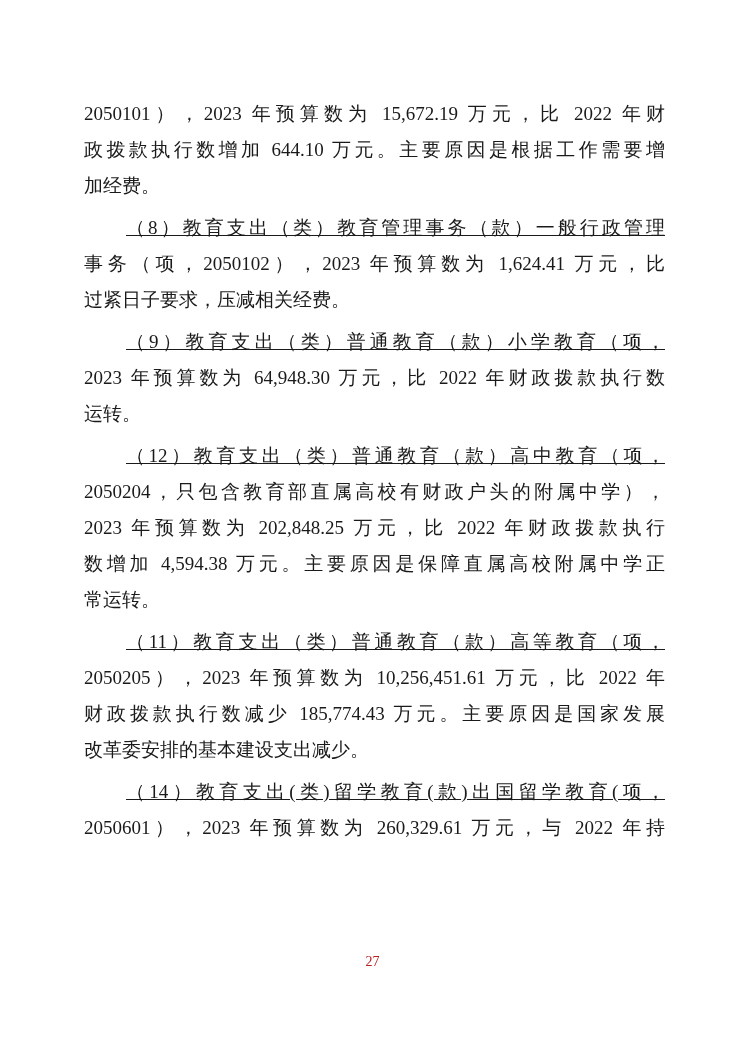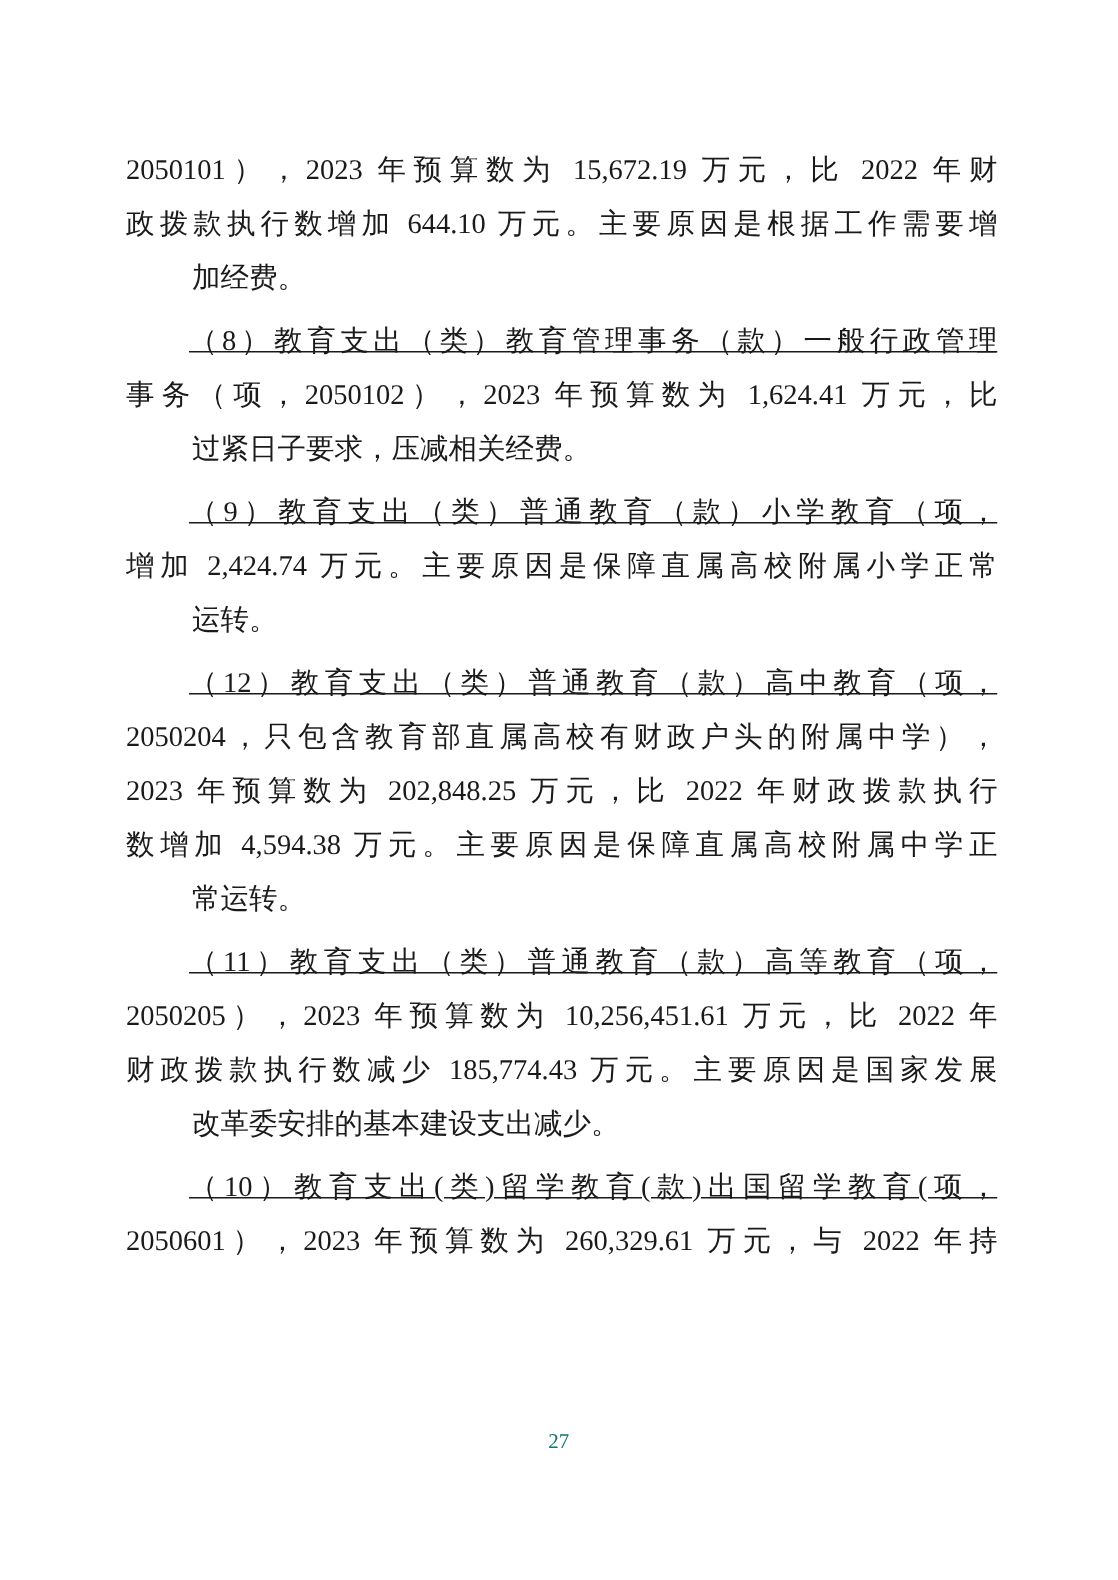--- a/index.html
+++ b/index.html
@@ -36,69 +36,68 @@
     width: 581px;
     text-align: justify;
     text-align-last: justify;
     overflow: hidden;
     white-space: nowrap;
   }
   
   .line.last {
     text-align: center;
     text-align-last: left;
-    margin-left: 44px;
   }
   
   .line.indent {
     text-indent: 42px;
     text-decoration: underline;
   }
   .page-number {
     position: absolute;
     top: 954px;
     left: 0;
     width: 745px;
     text-align: center;
     font-size: 14px;
-    color: #0f766e;
+    color: #b91c1c;
   }
 </style>
 </head>
 <body>
 
 <div class="page">
   <div class="doc-body" id="paragraphs">
       <div class="paragraph">
         <div class="line">2050101），2023 年预算数为 15,672.19 万元，比 2022 年财</div>
         <div class="line">政拨款执行数增加 644.10 万元。主要原因是根据工作需要增</div>
         <div class="line last">加经费。</div>
       </div>
       <div class="paragraph">
         <div class="line indent">（8）教育支出（类）教育管理事务（款）一般行政管理</div>
         <div class="line">事务（项，2050102），2023 年预算数为 1,624.41 万元，比</div>
         <div class="line last">过紧日子要求，压减相关经费。</div>
       </div>
       <div class="paragraph">
         <div class="line indent">（9）教育支出（类）普通教育（款）小学教育（项，</div>
-        <div class="line">增加 2,424.74 万元。主要原因是保障直属高校附属小学正常</div>
+        <div class="line">2023 年预算数为 64,948.30 万元，比 2022 年财政拨款执行数</div>
         <div class="line last">运转。</div>
       </div>
       <div class="paragraph">
         <div class="line indent">（12）教育支出（类）普通教育（款）高中教育（项，</div>
         <div class="line">2050204，只包含教育部直属高校有财政户头的附属中学），</div>
         <div class="line">2023 年预算数为 202,848.25 万元，比 2022 年财政拨款执行</div>
         <div class="line">数增加 4,594.38 万元。主要原因是保障直属高校附属中学正</div>
         <div class="line last">常运转。</div>
       </div>
       <div class="paragraph">
         <div class="line indent">（11）教育支出（类）普通教育（款）高等教育（项，</div>
         <div class="line">2050205），2023 年预算数为 10,256,451.61 万元，比 2022 年</div>
         <div class="line">财政拨款执行数减少 185,774.43 万元。主要原因是国家发展</div>
         <div class="line last">改革委安排的基本建设支出减少。</div>
       </div>
       <div class="paragraph">
-        <div class="line indent">（10）教育支出(类)留学教育(款)出国留学教育(项，</div>
+        <div class="line indent">（14）教育支出(类)留学教育(款)出国留学教育(项，</div>
         <div class="line">2050601），2023 年预算数为 260,329.61 万元，与 2022 年持</div>
       </div>
     </div>
   <div class="page-number">27</div>
 </div>
 
 </body></html>

